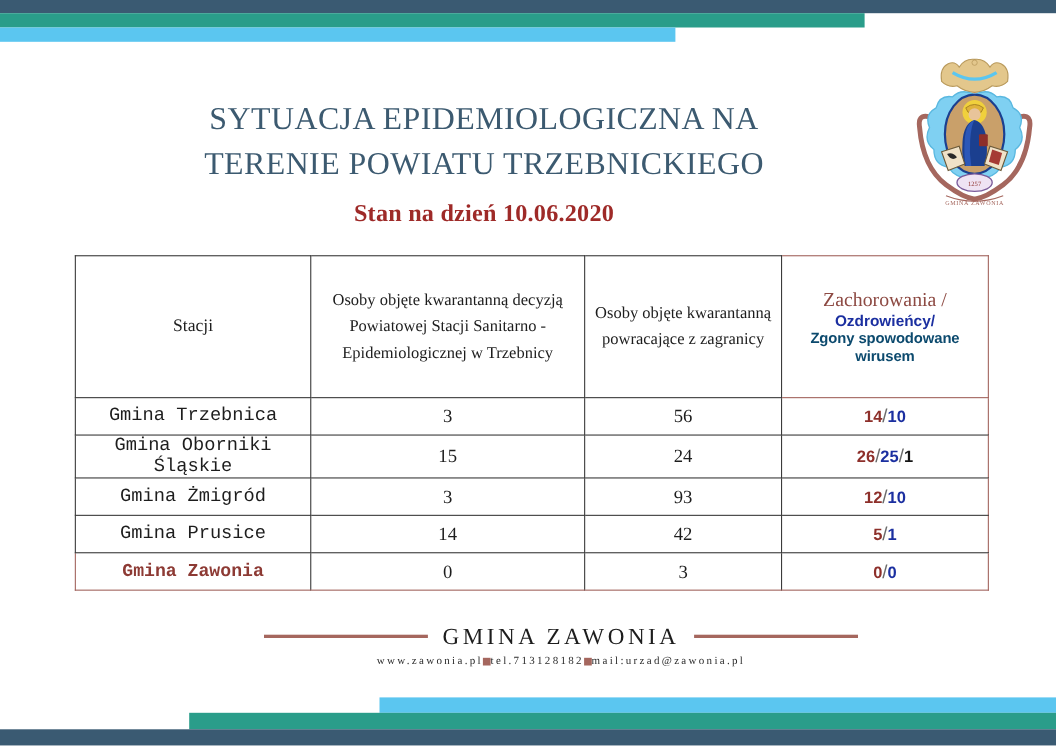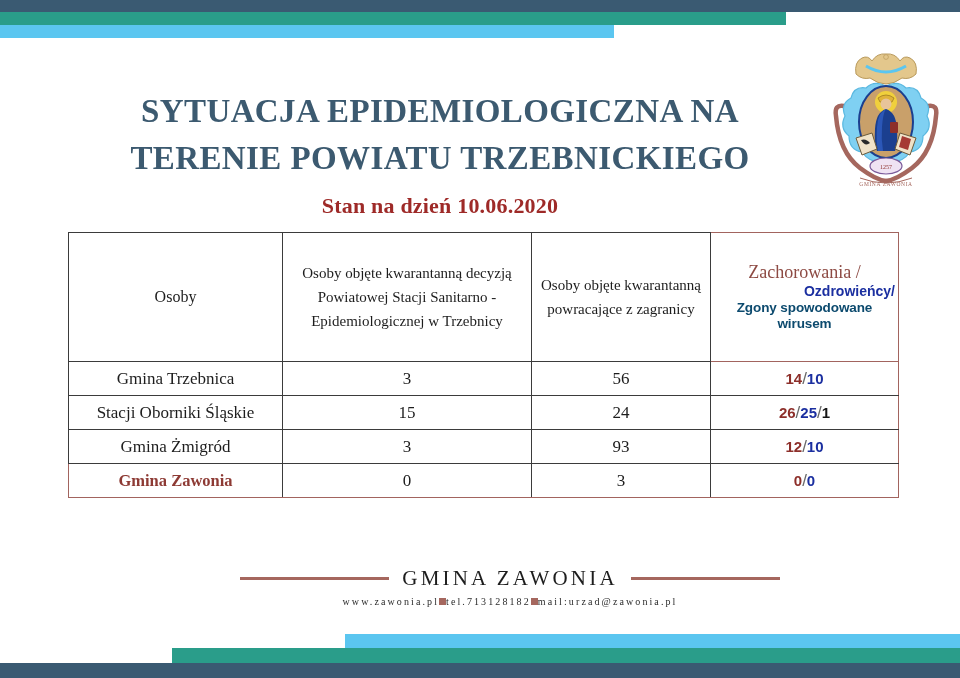--- a/index.html
+++ b/index.html
@@ -31,22 +31,22 @@
   
   .title-block {
     position: absolute;
     left: 60px;
     top: 88px;
     width: 760px;
     text-align: center;
   }
   .title-line {
     font-family: "Liberation Serif", serif;
-    font-weight: bold;
-    font-size: 33px;
+    font-weight: normal;
+    font-size: 29px;
     letter-spacing: 0.4px;
     color: #3c5a70;
     line-height: 1.42;
     white-space: nowrap;
   }
   .subtitle {
     margin-top: 11px;
     font-family: "Liberation Serif", serif;
     font-weight: bold;
     font-size: 22px;
@@ -105,34 +105,33 @@
     font-size: 18px;
     color: #8d4a43;
     display: block;
   }
   .h-ozdr {
     font-family: "Liberation Sans", sans-serif;
     font-weight: bold;
     font-size: 14px;
     color: #1b2fa0;
     display: block;
-    text-align: right;
   }
   .h-zgony {
     font-family: "Liberation Sans", sans-serif;
     font-weight: bold;
     font-size: 13.5px;
     color: #0c4a6e;
     display: block;
     letter-spacing: -0.1px;
   }
 
   .data-row td { height: 33px; }
   .cell-name {
-    font-family: Liberation Serif, serif;
+    font-family: Liberation Mono, monospace;
     font-size: 17px;
   }
   .cell-num {
     font-family: "Liberation Serif", serif;
     font-size: 17px;
   }
   .row-hl td { border-top-color: #a2645e; border-bottom-color: #a2645e; }
   .row-hl .cell-name {
     color: #8d3a34;
     font-weight: bold;
@@ -255,21 +254,21 @@
   <table class="tbl">
     <colgroup>
       <col class="col-a">
         <col class="col-b">
         <col class="col-c">
         <col class="col-d">
     </colgroup>
     <tbody>
       <tr class="hdr-row">
         <td class="col-a">
-          <div class="hdr-gmina">Osoby</div>
+          <div class="hdr-gmina">Stacji</div>
         </td>
         <td class="col-b">
           <div class="hdr-txt">Osoby objęte kwarantanną decyzją Powiatowej Stacji Sanitarno -Epidemiologicznej w Trzebnicy</div>
         </td>
         <td class="col-c">
           <div class="hdr-txt">Osoby objęte kwarantanną powracające z zagranicy</div>
         </td>
         <td class="col-d hdr-d">
           <div class="hdr-d-inner">
             <span class="h-zach">Zachorowania /</span>
@@ -282,38 +281,46 @@
       <tr class="data-row">
         <td class="col-a"><span class="cell-name">Gmina Trzebnica</span></td>
         <td class="col-b"><span class="cell-num">3</span></td>
         <td class="col-c"><span class="cell-num">56</span></td>
         <td class="col-d cell-d">
           <span class="frac"><span class="f-a">14</span><span class="f-sl">/</span><span class="f-b">10</span></span>
         </td>
       </tr>
 
       <tr class="data-row">
-        <td class="col-a"><span class="cell-name">Stacji Oborniki Śląskie</span></td>
+        <td class="col-a"><span class="cell-name">Gmina Oborniki Śląskie</span></td>
         <td class="col-b"><span class="cell-num">15</span></td>
         <td class="col-c"><span class="cell-num">24</span></td>
         <td class="col-d cell-d">
           <span class="frac"><span class="f-a">26</span><span class="f-sl">/</span><span class="f-b">25</span><span class="f-sl">/</span><span class="f-c">1</span></span>
         </td>
       </tr>
 
 
       <tr class="data-row">
         <td class="col-a"><span class="cell-name">Gmina Żmigród</span></td>
         <td class="col-b"><span class="cell-num">3</span></td>
         <td class="col-c"><span class="cell-num">93</span></td>
         <td class="col-d cell-d">
           <span class="frac"><span class="f-a">12</span><span class="f-sl">/</span><span class="f-b">10</span></span>
         </td>
       </tr>
 
+      <tr class="data-row">
+        <td class="col-a"><span class="cell-name">Gmina Prusice</span></td>
+        <td class="col-b"><span class="cell-num">14</span></td>
+        <td class="col-c"><span class="cell-num">42</span></td>
+        <td class="col-d cell-d">
+          <span class="frac"><span class="f-a">5</span><span class="f-sl">/</span><span class="f-b">1</span></span>
+        </td>
+      </tr>
 
       <tr class="data-row row-hl">
         <td class="col-a"><span class="cell-name">Gmina Zawonia</span></td>
         <td class="col-b"><span class="cell-num">0</span></td>
         <td class="col-c"><span class="cell-num">3</span></td>
         <td class="col-d cell-d">
           <span class="frac"><span class="f-a">0</span><span class="f-sl">/</span><span class="f-b">0</span></span>
         </td>
       </tr>
     </tbody>

